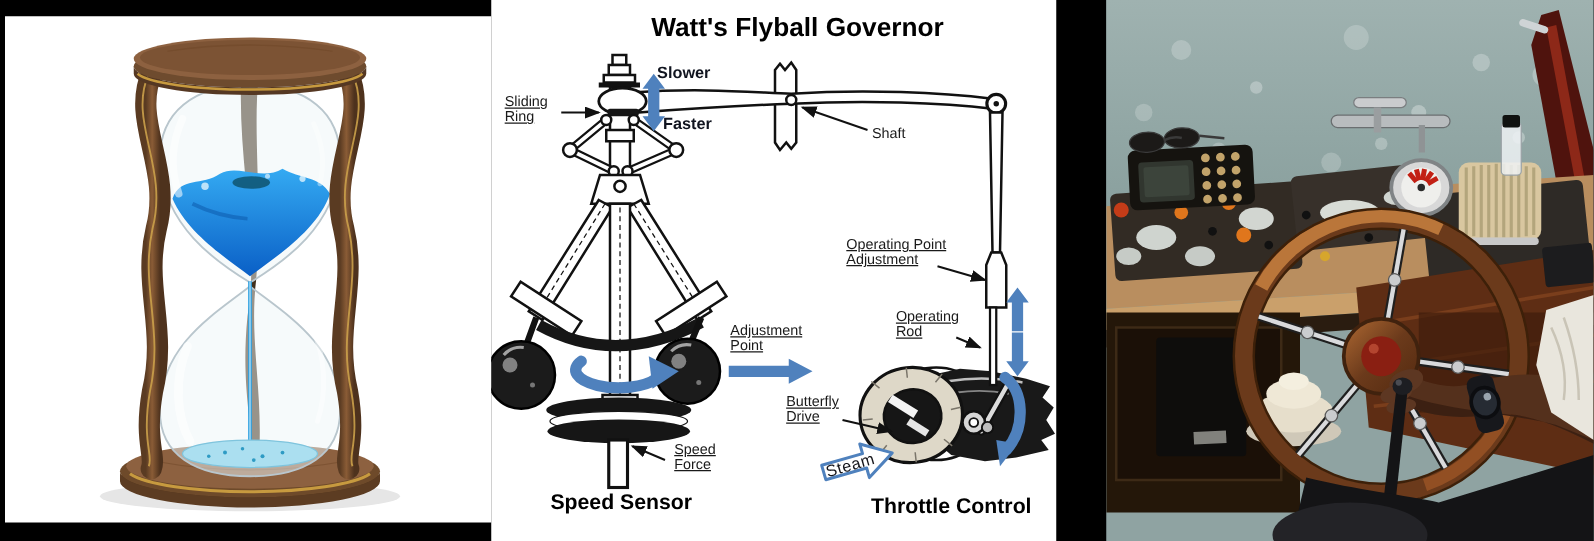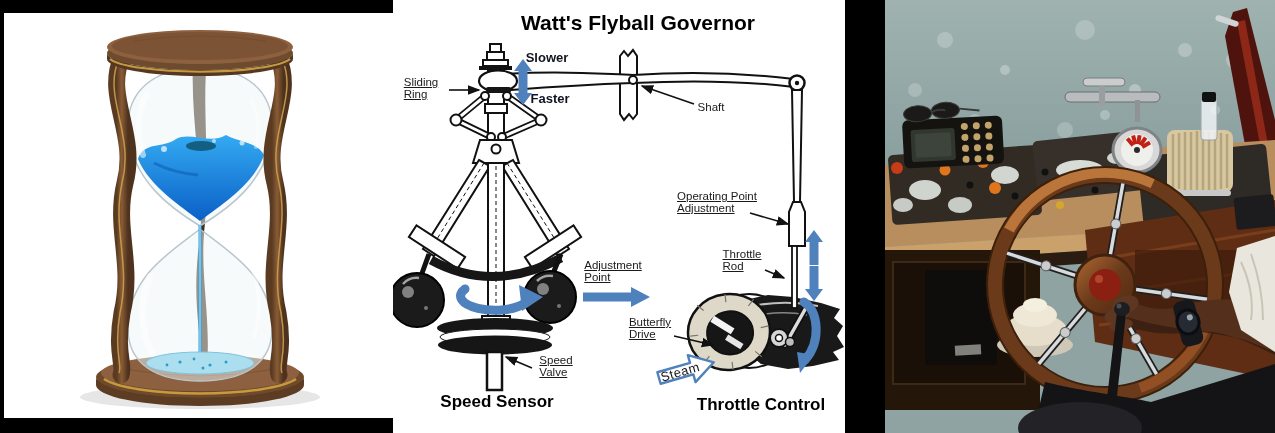--- a/index.html
+++ b/index.html
@@ -246,34 +246,34 @@
     <div class="lbl" style="left:28px;top:76px">
       <span>Sliding</span>
       <span>Ring</span>
     </div>
     <div class="lbl" style="left:318px;top:101px">Shaft</div>
     <div class="lbl" style="left:324px;top:190px">
       <span>Operating Point</span>
       <span>Adjustment</span>
     </div>
     <div class="lbl" style="left:349px;top:248px">
-      <span>Throttle</span>
+      <span>Operating</span>
       <span>Rod</span>
     </div>
     <div class="lbl" style="left:220px;top:259px">
       <span>Adjustment</span>
       <span>Point</span>
     </div>
     <div class="lbl" style="left:257px;top:316px">
       <span>Butterfly</span>
       <span>Drive</span>
     </div>
     <div class="lbl" style="left:163px;top:354px">
       <span>Speed</span>
-      <span>Valve</span>
+      <span>Force</span>
     </div>
     <div class="caption" style="left:104px;top:392px">Speed Sensor</div>
     <div class="caption" style="left:368px;top:395px">Throttle Control</div>
   </div>
 
   <div id="helm-panel" class="panel" aria-label="Helmsman's hand on wooden ship steering wheel at boat console with instruments and water beyond">
     <svg width="390" height="433" viewBox="0 0 390 433">
       <defs>
         <linearGradient id="water" x1="0" y1="0" x2="0" y2="1">
           <stop offset="0" stop-color="#9fb2b0"></stop>

